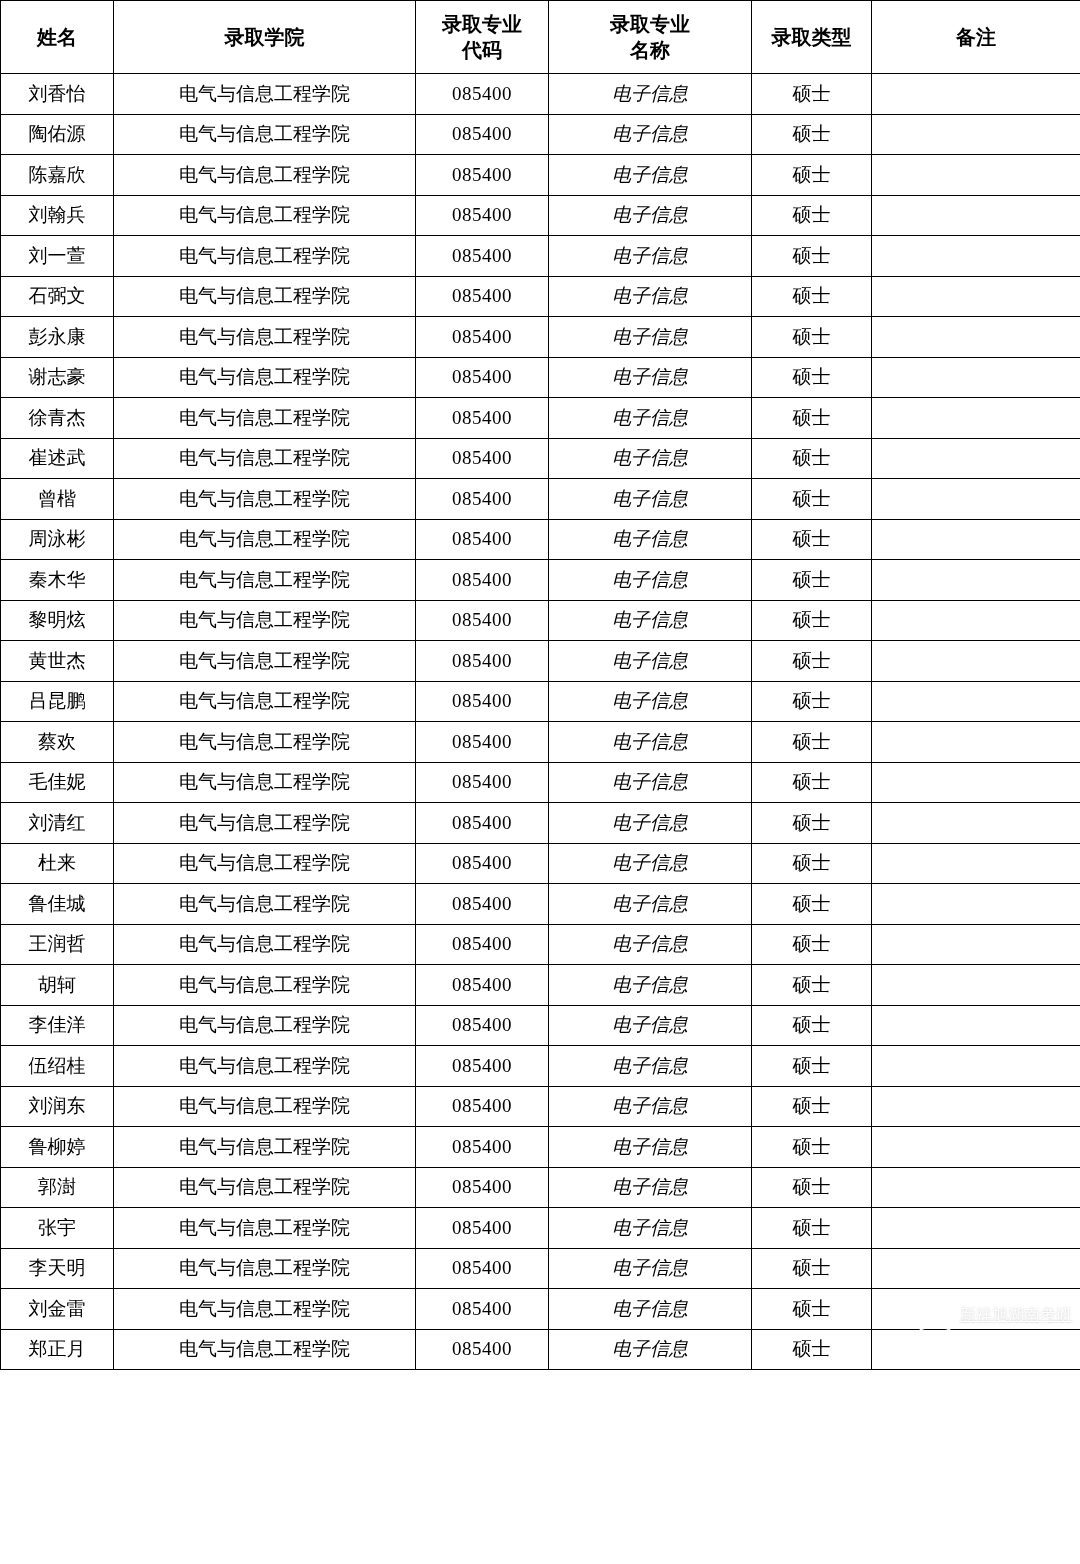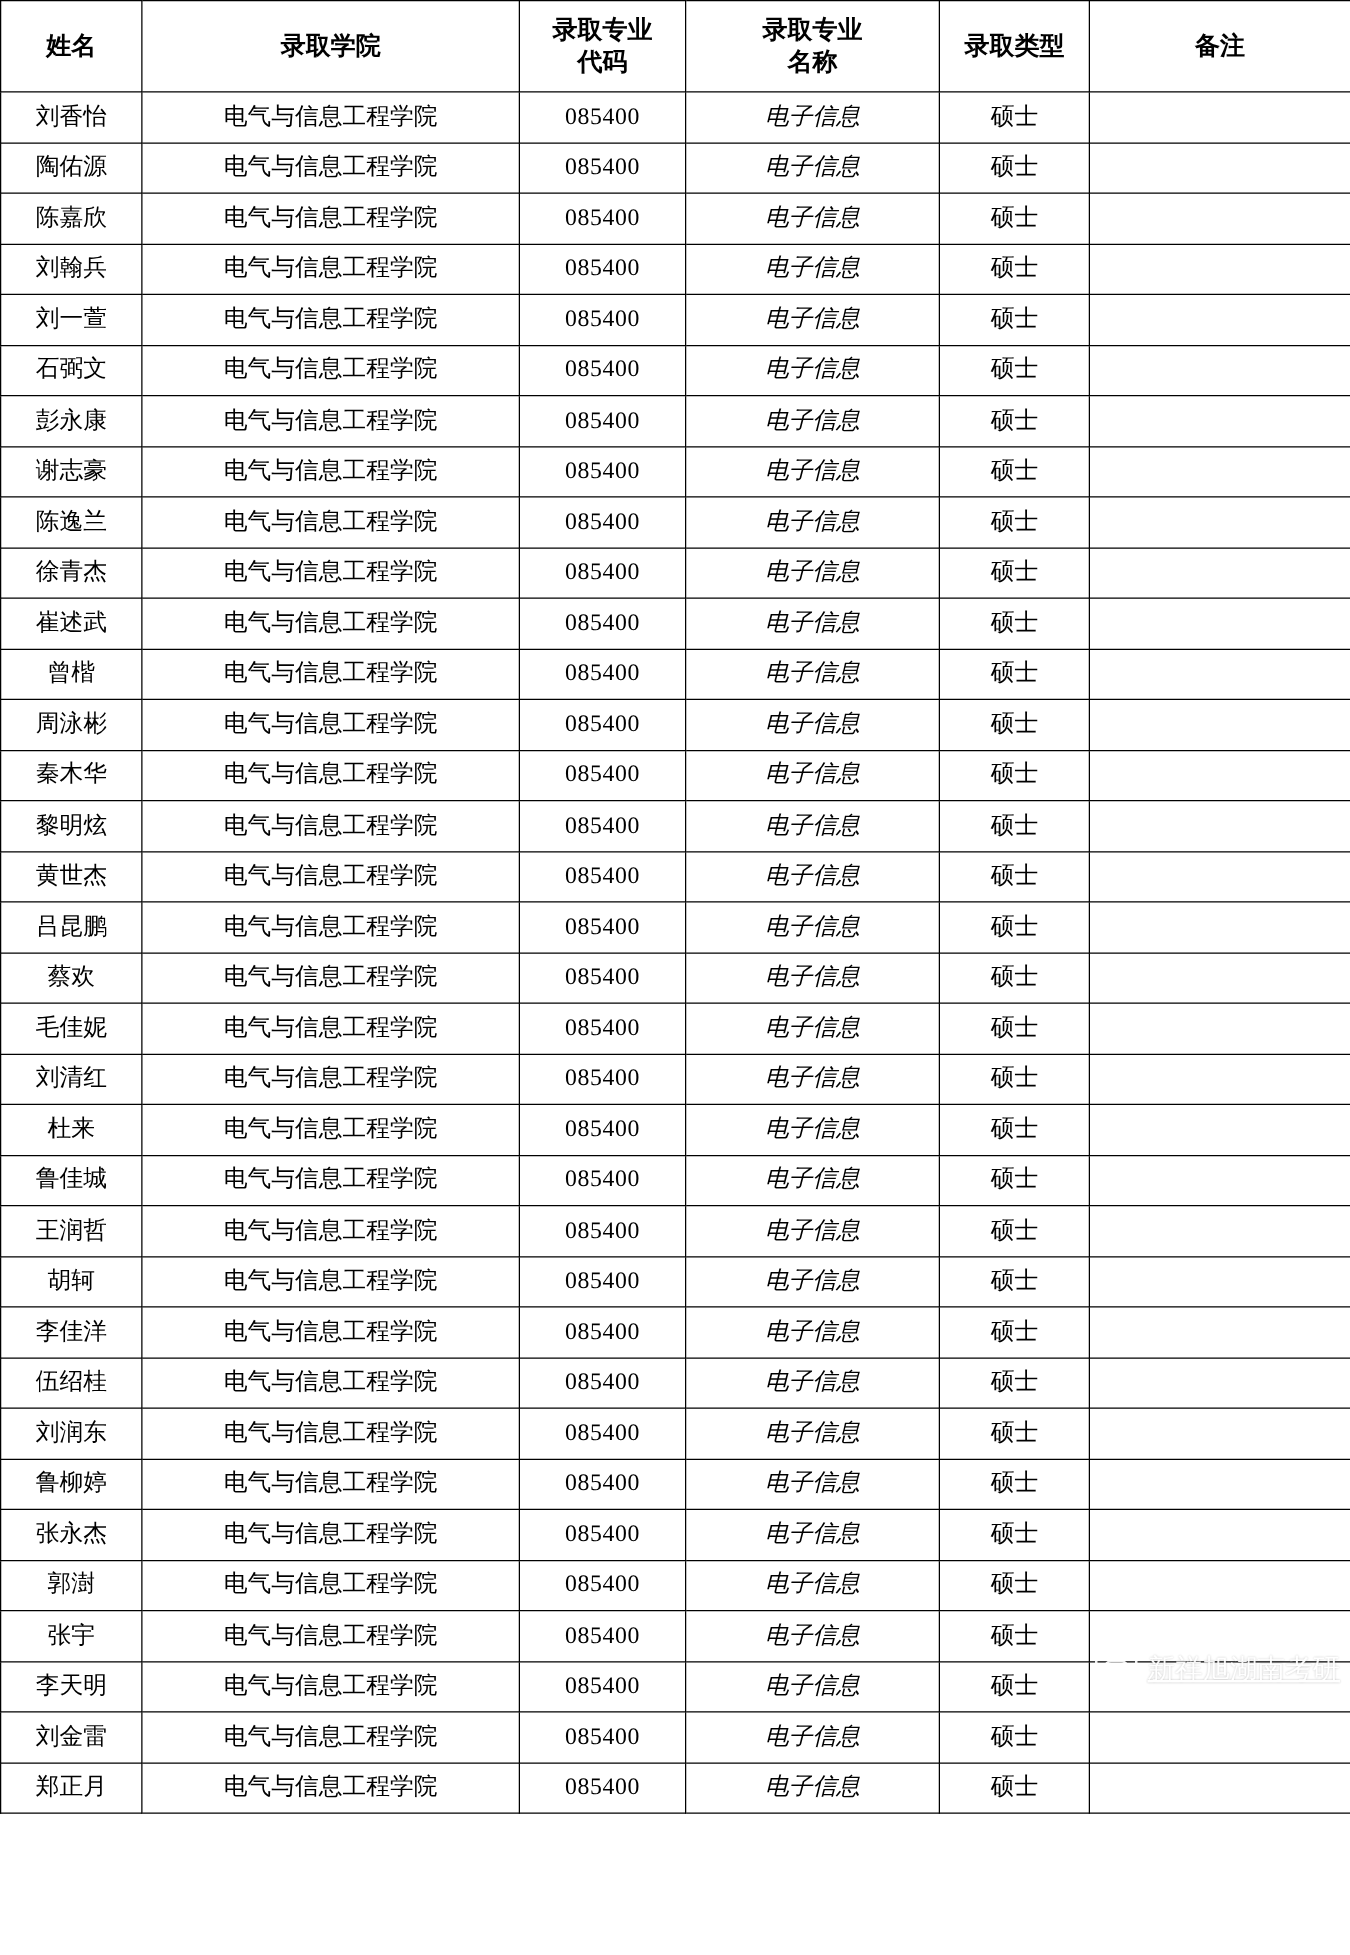--- a/index.html
+++ b/index.html
@@ -56,26 +56,26 @@
   td.cell-college{ font-size: 19px; }
   td.cell-code   { font-size: 19px; letter-spacing: 0.5px; }
   td.cell-major  { font-size: 19px; font-style: italic; }
   td.cell-type   { font-size: 19px; }
   td.cell-note   { font-size: 19px; }
 
   
   .watermark {
     position: absolute;
     right: 8px;
-    bottom: 0;
+    bottom: 20px;
     display: flex;
     align-items: center;
     gap: 8px;
     color: #ffffff;
-    font-size: 22px;
+    font-size: 16px;
     font-family: "Liberation Sans", sans-serif;
     opacity: 0.92;
     pointer-events: none;
     text-decoration: underline;
   }
   .wm-logo {
     width: 30px;
     height: 30px;
     border: 2px solid #ffffff;
     border-radius: 7px;
@@ -204,28 +204,20 @@
         </tr>
         <tr>
           <td class="cell-name">谢志豪</td>
           <td class="cell-college">电气与信息工程学院</td>
           <td class="cell-code">085400</td>
           <td class="cell-major">电子信息</td>
           <td class="cell-type">硕士</td>
           <td class="cell-note"></td>
         </tr>
         <tr>
-          <td class="cell-name">陈逸兰</td>
-          <td class="cell-college">电气与信息工程学院</td>
-          <td class="cell-code">085400</td>
-          <td class="cell-major">电子信息</td>
-          <td class="cell-type">硕士</td>
-          <td class="cell-note"></td>
-        </tr>
-        <tr>
           <td class="cell-name">徐青杰</td>
           <td class="cell-college">电气与信息工程学院</td>
           <td class="cell-code">085400</td>
           <td class="cell-major">电子信息</td>
           <td class="cell-type">硕士</td>
           <td class="cell-note"></td>
         </tr>
         <tr>
           <td class="cell-name">崔述武</td>
           <td class="cell-college">电气与信息工程学院</td>
@@ -357,28 +349,20 @@
         <tr>
           <td class="cell-name">刘润东</td>
           <td class="cell-college">电气与信息工程学院</td>
           <td class="cell-code">085400</td>
           <td class="cell-major">电子信息</td>
           <td class="cell-type">硕士</td>
           <td class="cell-note"></td>
         </tr>
         <tr>
           <td class="cell-name">鲁柳婷</td>
-          <td class="cell-college">电气与信息工程学院</td>
-          <td class="cell-code">085400</td>
-          <td class="cell-major">电子信息</td>
-          <td class="cell-type">硕士</td>
-          <td class="cell-note"></td>
-        </tr>
-        <tr>
-          <td class="cell-name">张永杰</td>
           <td class="cell-college">电气与信息工程学院</td>
           <td class="cell-code">085400</td>
           <td class="cell-major">电子信息</td>
           <td class="cell-type">硕士</td>
           <td class="cell-note"></td>
         </tr>
         <tr>
           <td class="cell-name">郭澍</td>
           <td class="cell-college">电气与信息工程学院</td>
           <td class="cell-code">085400</td>

